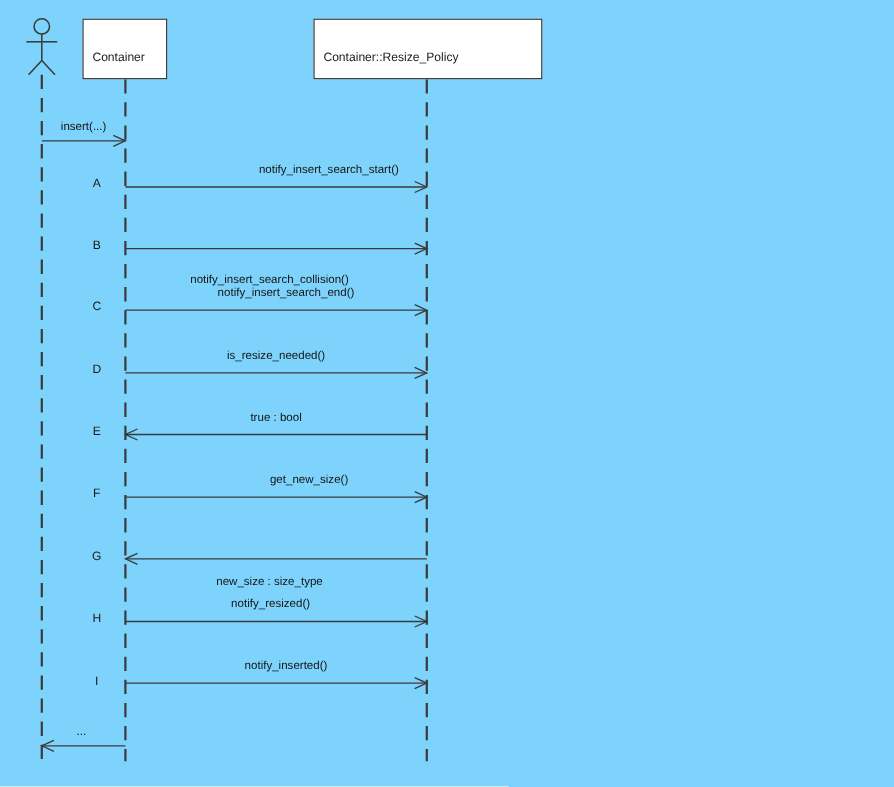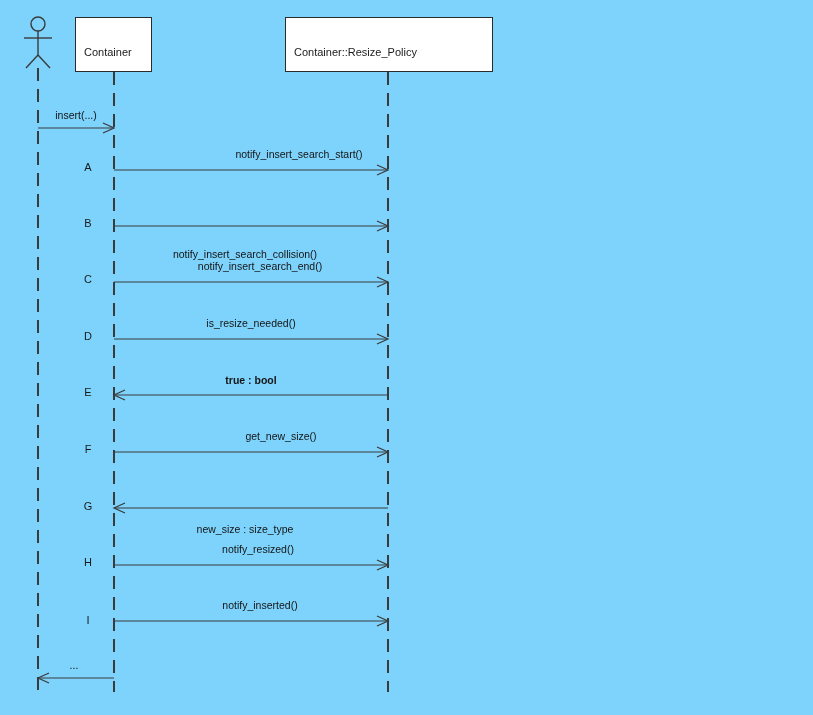--- a/index.html
+++ b/index.html
@@ -42,21 +42,21 @@
   .msg-label {
     position: absolute;
     font-size: 10.5px;
     font-family: "Liberation Sans", sans-serif;
     color: #141414;
     white-space: nowrap;
     transform: translateX(-50%);
     text-align: center;
   }
   .msg-label.bold {
-    font-weight: bold;
+    font-weight: normal;
   }
   .step-label {
     position: absolute;
     font-size: 11px;
     font-family: "Liberation Sans", sans-serif;
     color: #1a1a1a;
     white-space: nowrap;
     transform: translate(-50%, -50%);
   }
   .ellipsis-label {
@@ -143,20 +143,20 @@
       <div class="msg-label" style="left: 234px; top: 260px; margin-left: 26px;">notify_insert_search_end()</div>
       <div class="step-label" style="left: 88px; top: 279px;">C</div>
       <div class="msg-label" style="left: 251px; top: 317px;">is_resize_needed()</div>
       <div class="step-label" style="left: 88px; top: 336px;">D</div>
       <div class="msg-label bold" style="left: 251px; top: 374px;">true : bool</div>
       <div class="step-label" style="left: 88px; top: 392px;">E</div>
       <div class="msg-label" style="left: 249px; top: 430px; margin-left: 32px;">get_new_size()</div>
       <div class="step-label" style="left: 88px; top: 449px;">F</div>
       <div class="msg-label" style="left: 245px; top: 486px; margin-top: 37px;">new_size : size_type</div>
       <div class="step-label" style="left: 88px; top: 506px;">G</div>
-      <div class="msg-label" style="left: 246px; top: 543px; margin-left: 12px;">notify_resized()</div>
+      <div class="msg-label" style="left: 246px; top: 543px;">notify_resized()</div>
       <div class="step-label" style="left: 88px; top: 562px;">H</div>
       <div class="msg-label" style="left: 260px; top: 599px;">notify_inserted()</div>
       <div class="step-label" style="left: 88px; top: 620px;">I</div>
       <div class="ellipsis-label" style="left: 74px; top: 659px;">...</div>
     </div>
 
 </div>
 
 </body></html>

